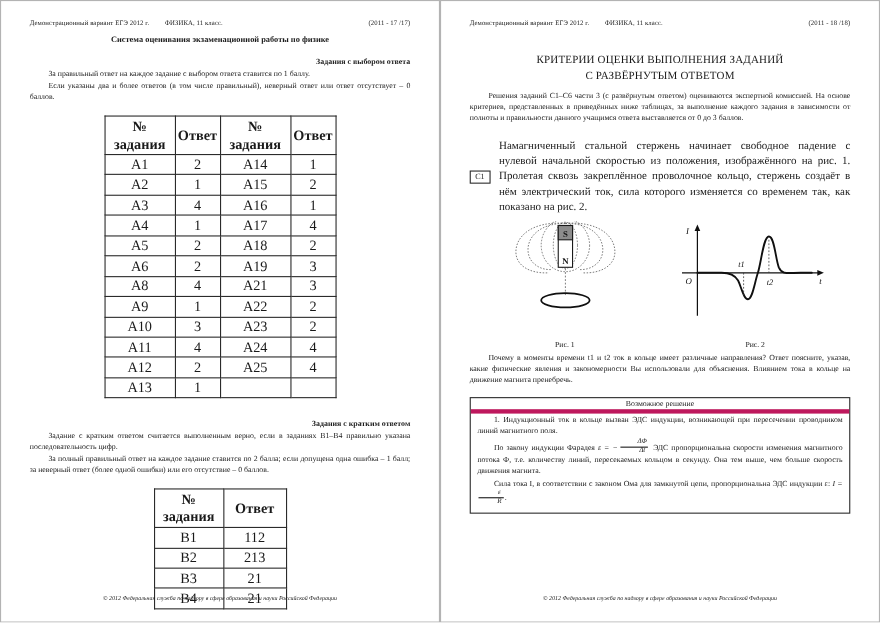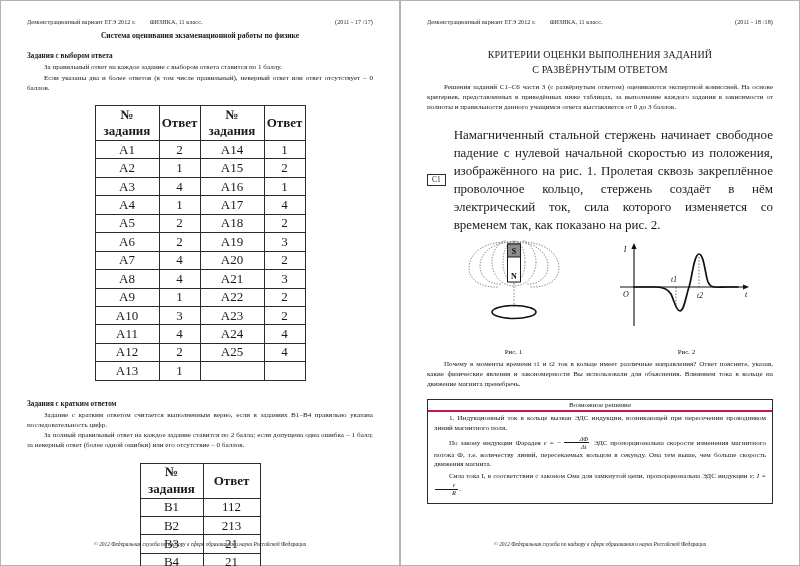--- a/index.html
+++ b/index.html
@@ -47,21 +47,21 @@
   .runhead .rh-c { margin-left: auto; }
 
   
   .doc-title {
     text-align: center;
     font-weight: bold;
     font-size: 7.6px;
     margin: 2px 0 12px 0;
   }
   .sec-title {
-    text-align: left;
+    text-align: right;
     font-weight: bold;
     font-size: 7.2px;
     margin: 8px 0 3px 0;
   }
   .big-title {
     text-align: center;
     font-weight: normal;
     font-size: 10px;
     letter-spacing: 0.15px;
     line-height: 1.5;
@@ -107,21 +107,21 @@
     border: 1px solid #2b2b2b;
     font-size: 7.4px;
     font-weight: normal;
     padding: 1px 4px 1px 4px;
     line-height: 1.15;
     margin-right: 8px;
     margin-top: 0px;
   }
   .task-text {
     flex: 1 1 auto;
-    font-size: 13px;
+    font-size: 10px;
     line-height: 1.38;
     text-align: justify;
   }
 
   
   .figures {
     display: flex;
     justify-content: space-around;
     align-items: flex-end;
     margin: 6px 0 0 0;
@@ -135,21 +135,21 @@
   
   .sol-box {
     border: 1px solid #2b2b2b;
     margin-top: 10px;
     padding: 0;
   }
   .sol-head {
     text-align: center;
     font-size: 7.1px;
     font-weight: normal;
-    border-bottom: 2px solid #be185d;
+    border-bottom: 4px solid #be185d;
     padding: 1px 0;
   }
   .sol-body { padding: 2px 6px 4px 6px; }
   .sol-body p {
     font-size: 7.1px;
     line-height: 1.4;
     text-align: justify;
     text-indent: 15px;
     margin: 0 0 2px 0;
   }
@@ -239,26 +239,20 @@
             <td>А5</td>
             <td>2</td>
             <td>А18</td>
             <td>2</td>
           </tr>
         <tr>
             <td>А6</td>
             <td>2</td>
             <td>А19</td>
             <td>3</td>
-          </tr>
-        <tr>
-            <td>А7</td>
-            <td>4</td>
-            <td>А20</td>
-            <td>2</td>
           </tr>
         <tr>
             <td>А8</td>
             <td>4</td>
             <td>А21</td>
             <td>3</td>
           </tr>
         <tr>
             <td>А9</td>
             <td>1</td>

